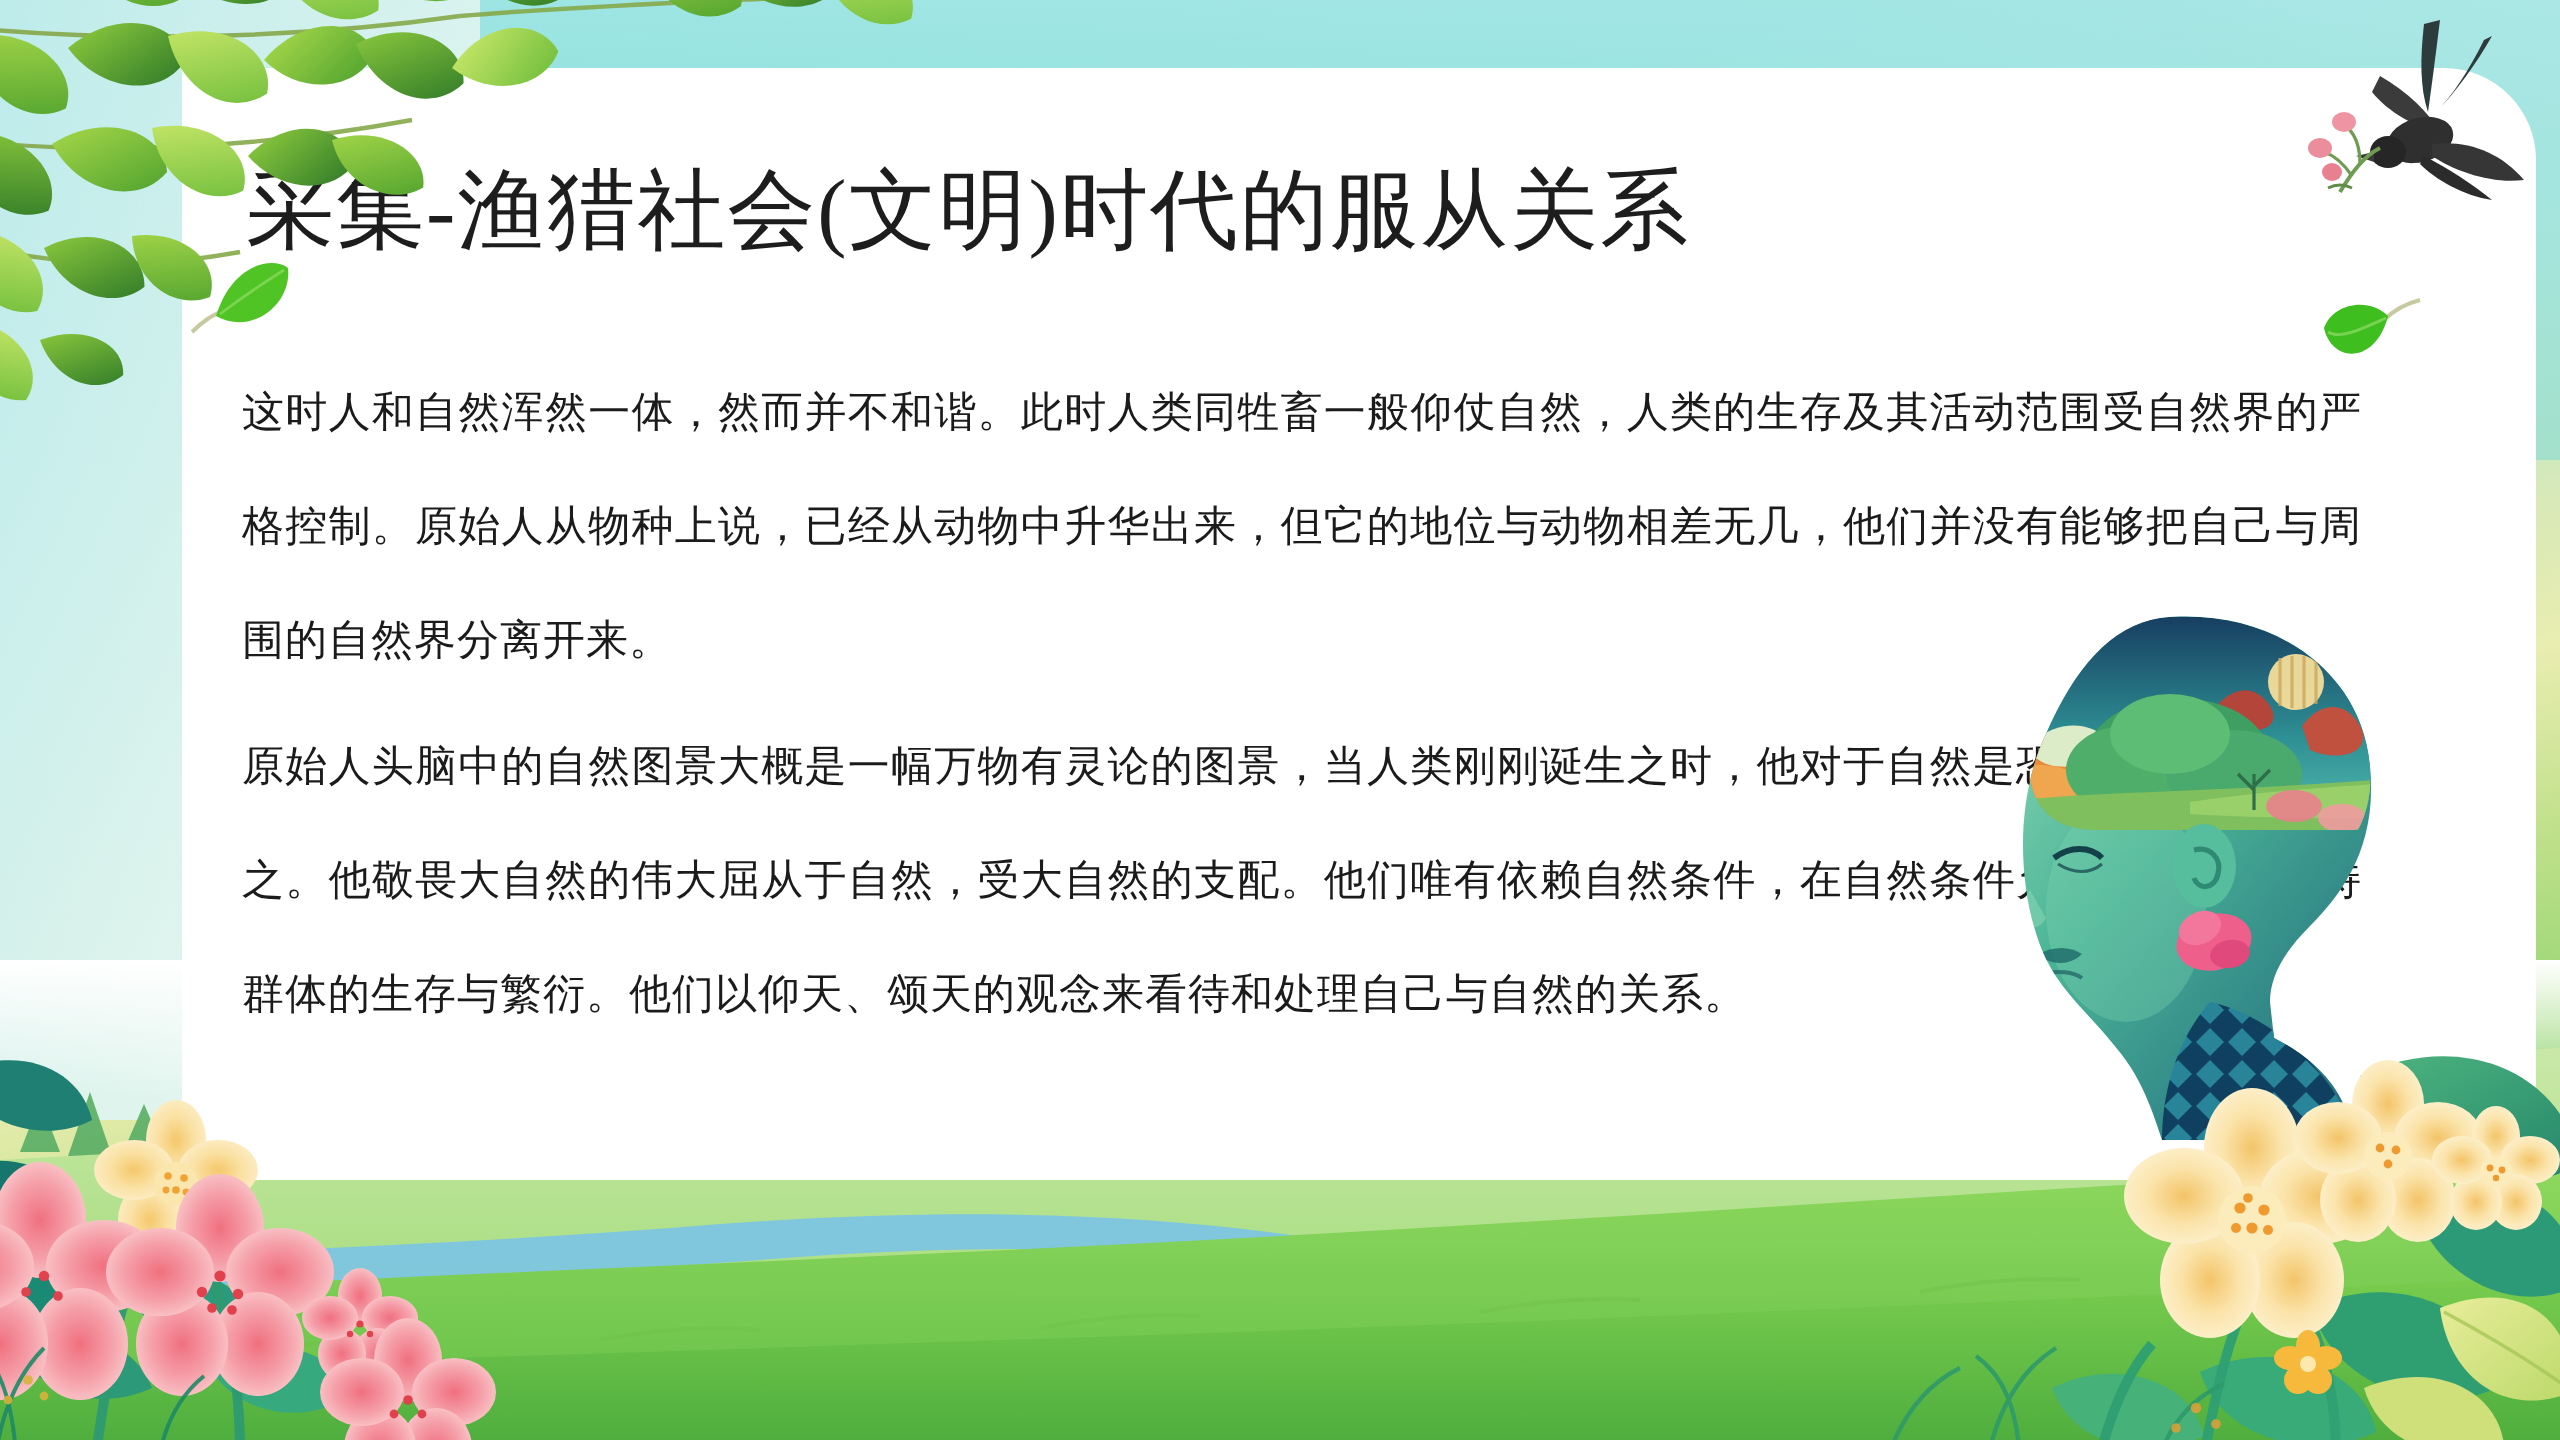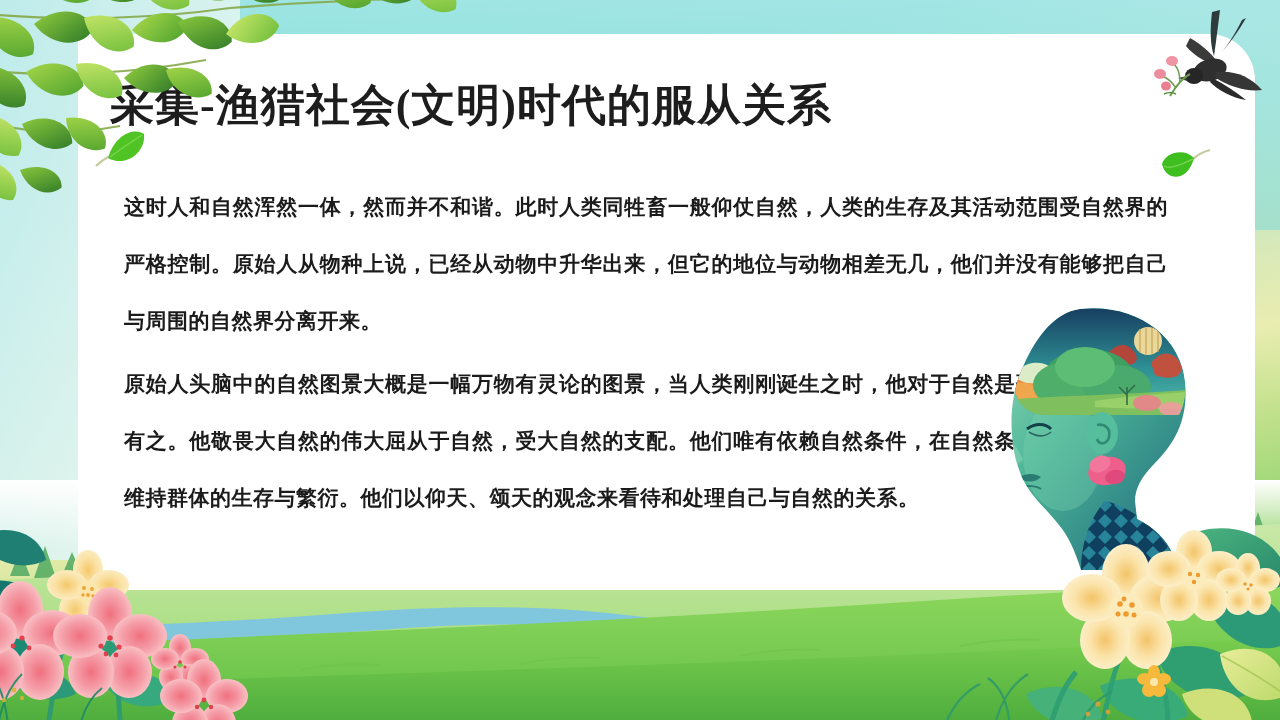--- a/index.html
+++ b/index.html
@@ -31,35 +31,34 @@
   }
   .bg-top-fade{
     position:absolute;left:0;top:0;width:100%;height:230px;
     background:linear-gradient(180deg,#cdeeee 0%,#a9e4e0 40%,#7fd9d6 100%);
     opacity:.55;
   }
   
   .land{position:absolute;left:0;bottom:0;width:1280px;height:240px;}
   
   .card{
-    position:absolute;left:78px;top:34px;width:1177px;height:556px;
+    position:absolute;left:91px;top:34px;width:1177px;height:556px;
     background:#ffffff;border-radius:0 46px 0 0;
     box-shadow:0 0 0 0 rgba(0,0,0,0);
-    font-weight:bold;
   }
   .card-title{
     position:absolute;left:32px;top:42px;
     font-family:"Liberation Serif","DejaVu Serif",serif;
     font-size:44px;color:#1d1d1d;letter-spacing:1px;white-space:nowrap;
   }
   .card-body{
     position:absolute;left:30px;top:144px;width:1060px;
   }
   .para{
-    margin:0 0 6px 16px;
+    margin:0 0 6px 0;
     font-size:21px;line-height:57px;color:#1b1b1b;
     text-align:justify;text-justify:inter-ideograph;
     letter-spacing:.5px;
   }
   
   .deco{position:absolute;pointer-events:none;}
   .leaves-tl{left:-20px;top:-26px;}
   .leaf-float-l{left:92px;top:124px;}
   .leaf-float-r{left:1160px;top:144px;}
   .bird{left:1150px;top:4px;}

